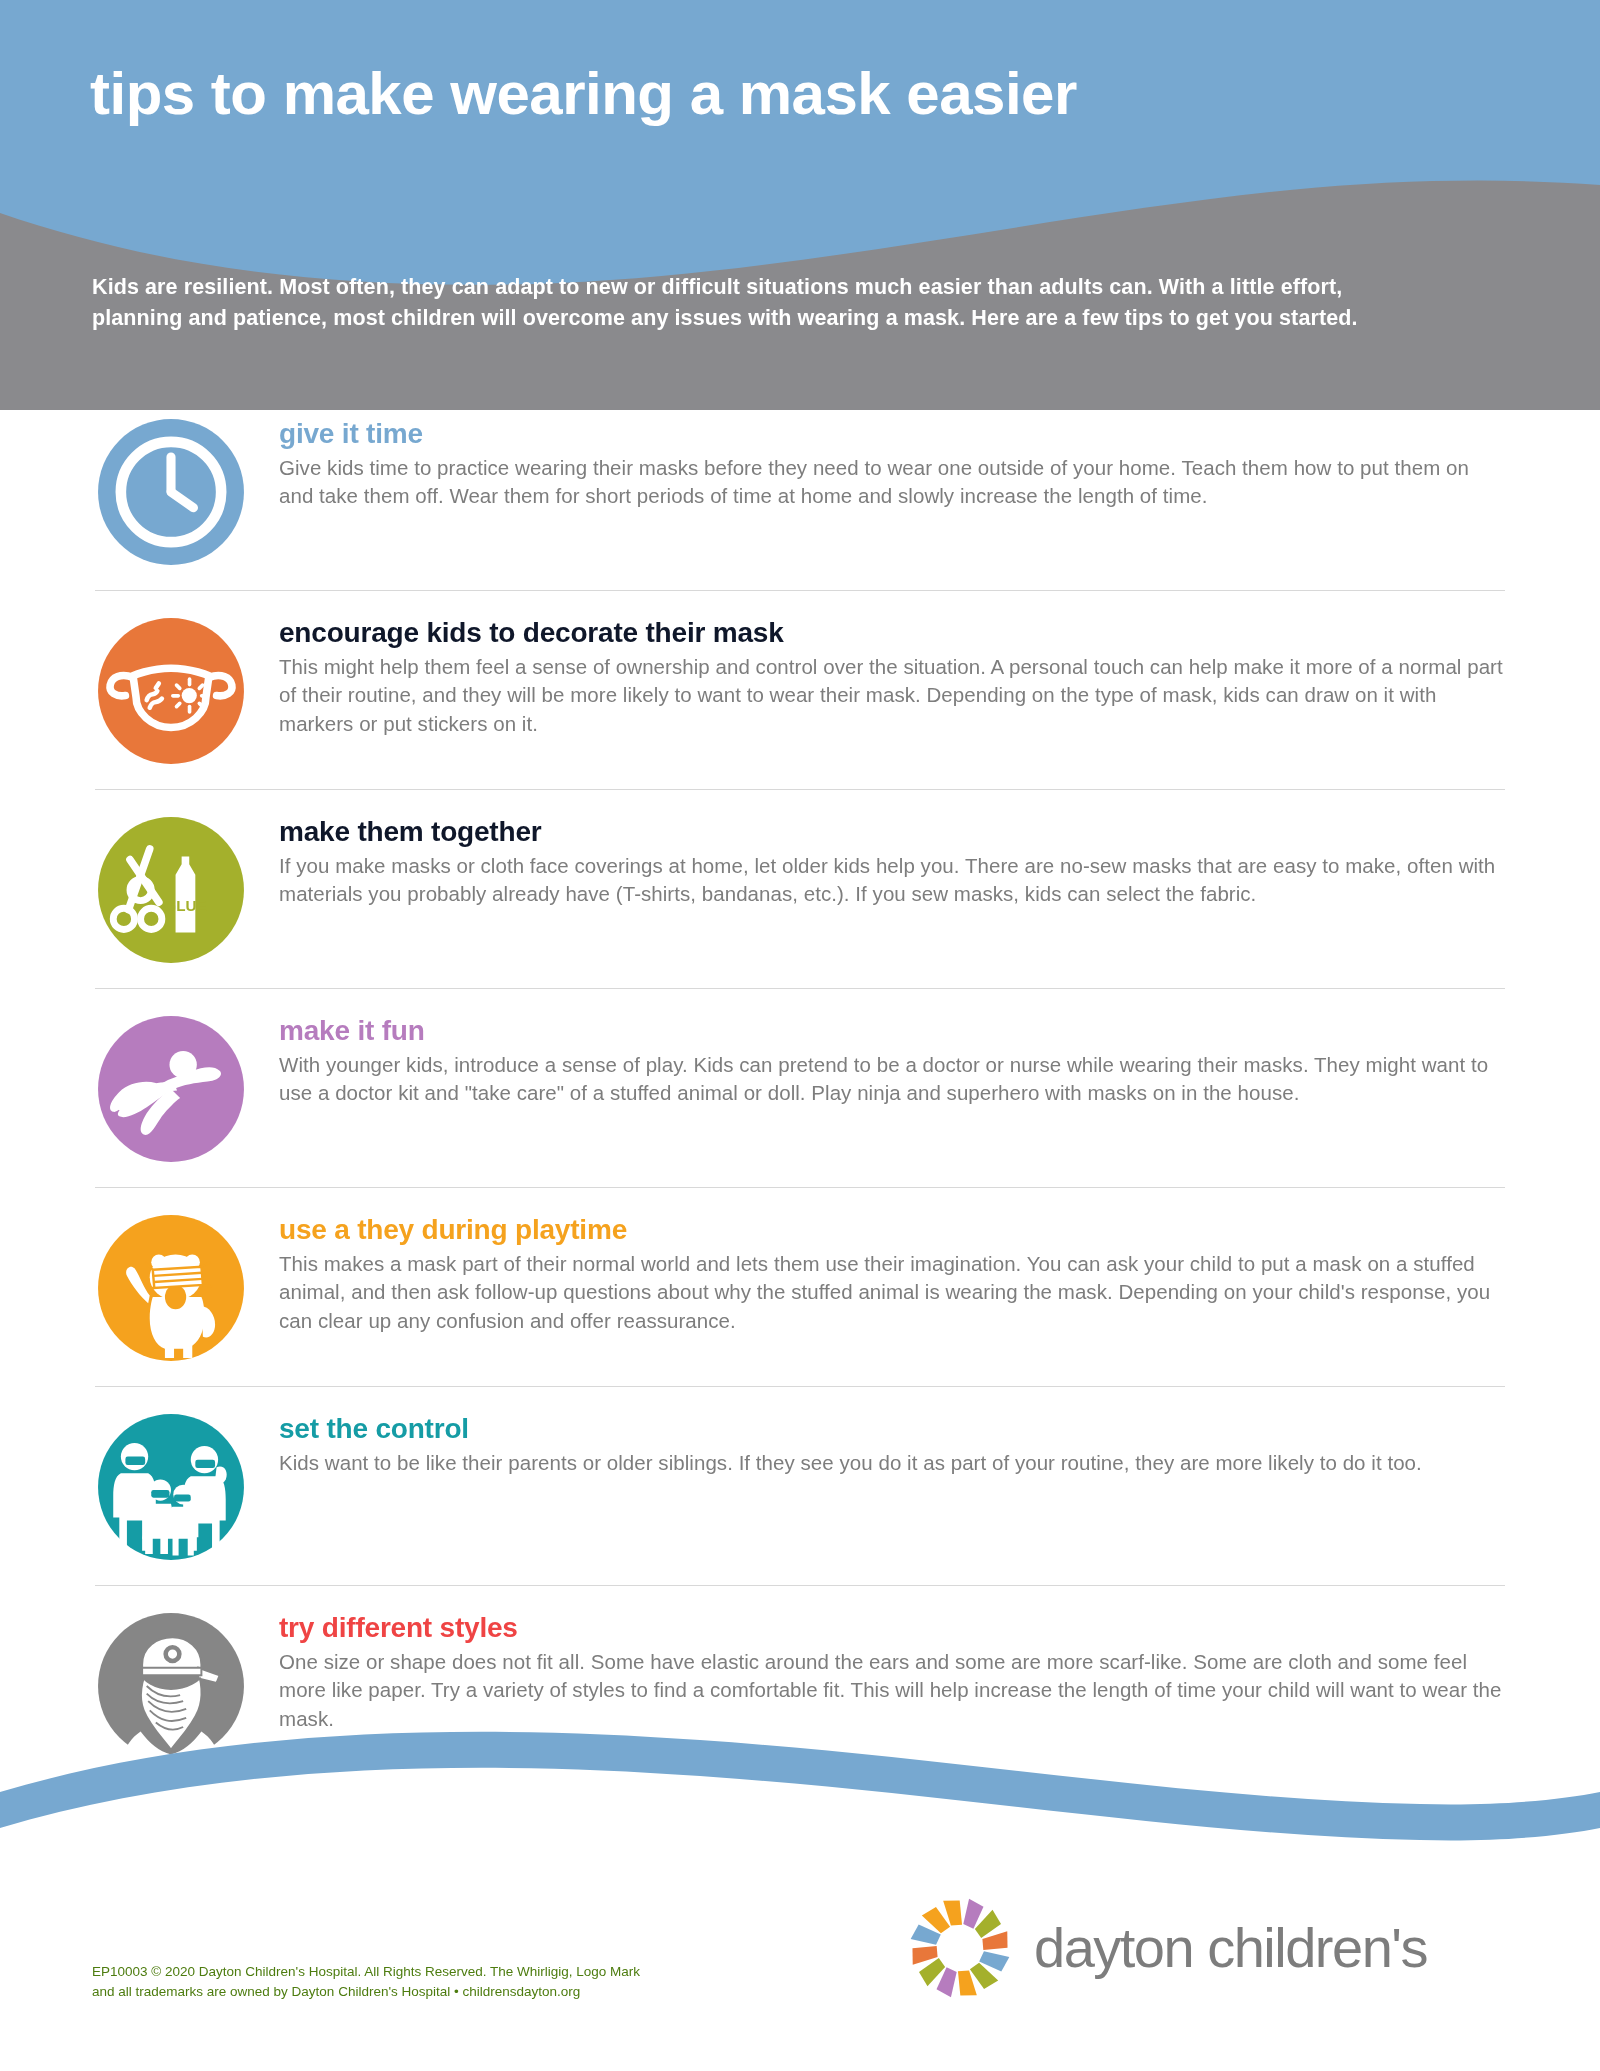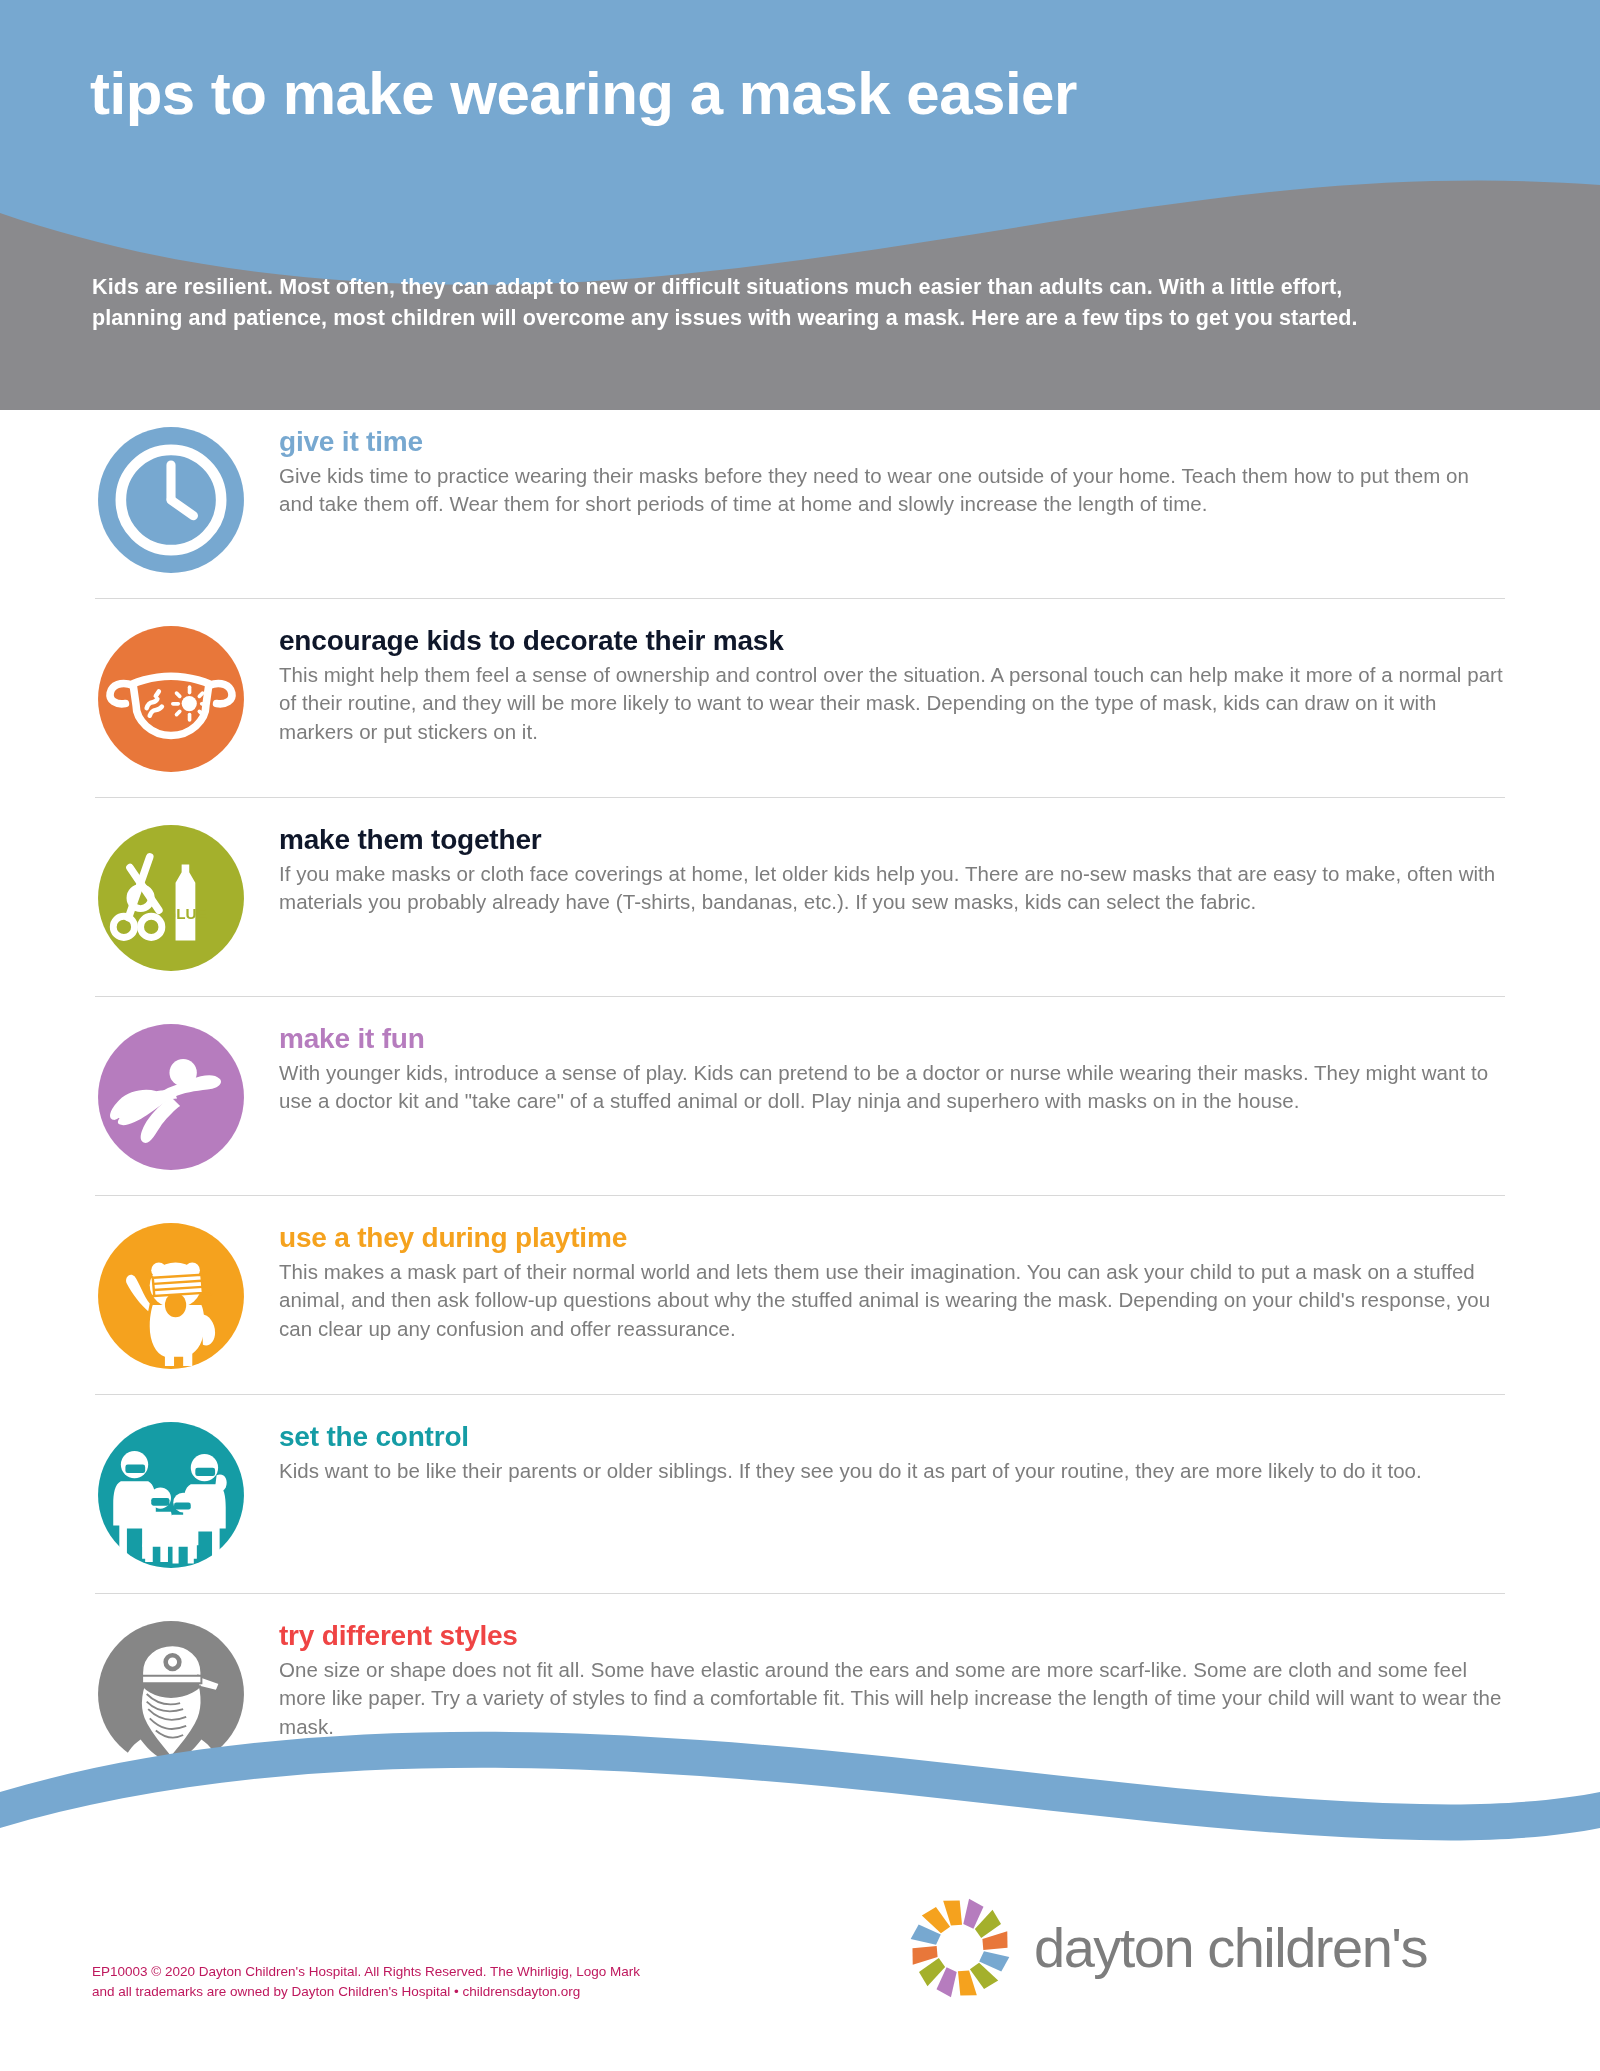--- a/index.html
+++ b/index.html
@@ -21,21 +21,21 @@
     letter-spacing:-0.5px;line-height:1.05;
     white-space:nowrap;
   }
   .intro-text{
     position:absolute;left:92px;top:272px;width:1290px;
     color:#ffffff;font-size:21.5px;font-weight:700;line-height:1.45;
     letter-spacing:0.1px;
   }
 
   
-  .tips{position:absolute;left:0;top:400px;width:1600px;}
+  .tips{position:absolute;left:0;top:392px;width:1600px;}
   .tip{
     position:relative;
     display:flex;align-items:flex-start;
     padding:22px 0 22px 0;
     margin:0 95px 0 95px;
     border-bottom:1px solid #d8d8d8;
   }
   .tip:last-child{border-bottom:none;}
   .tip-icon{
     flex:0 0 auto;width:152px;height:152px;margin-right:32px;margin-top:2px;
@@ -51,21 +51,21 @@
     font-weight:400;
   }
 
   
   .footer-wave{position:absolute;left:0;top:1700px;width:1600px;height:220px;}
 
   
   .footer{position:absolute;left:0;top:1880px;width:1600px;height:191px;}
   .copyright{
     position:absolute;left:92px;top:1962px;width:760px;
-    font-size:13.5px;color:#be185d;line-height:1.45;
+    font-size:13.5px;color:#4d7c0f;line-height:1.45;
   }
   .logo{position:absolute;left:900px;top:1888px;width:620px;height:120px;display:flex;align-items:center;}
   .logo-mark{width:120px;height:120px;flex:0 0 auto;}
   .logo-word{
     font-size:56px;font-weight:400;color:#7d7d7d;letter-spacing:-1.5px;
     margin-left:14px;line-height:1;white-space:nowrap;
   }
 </style>
 </head>
 <body>

